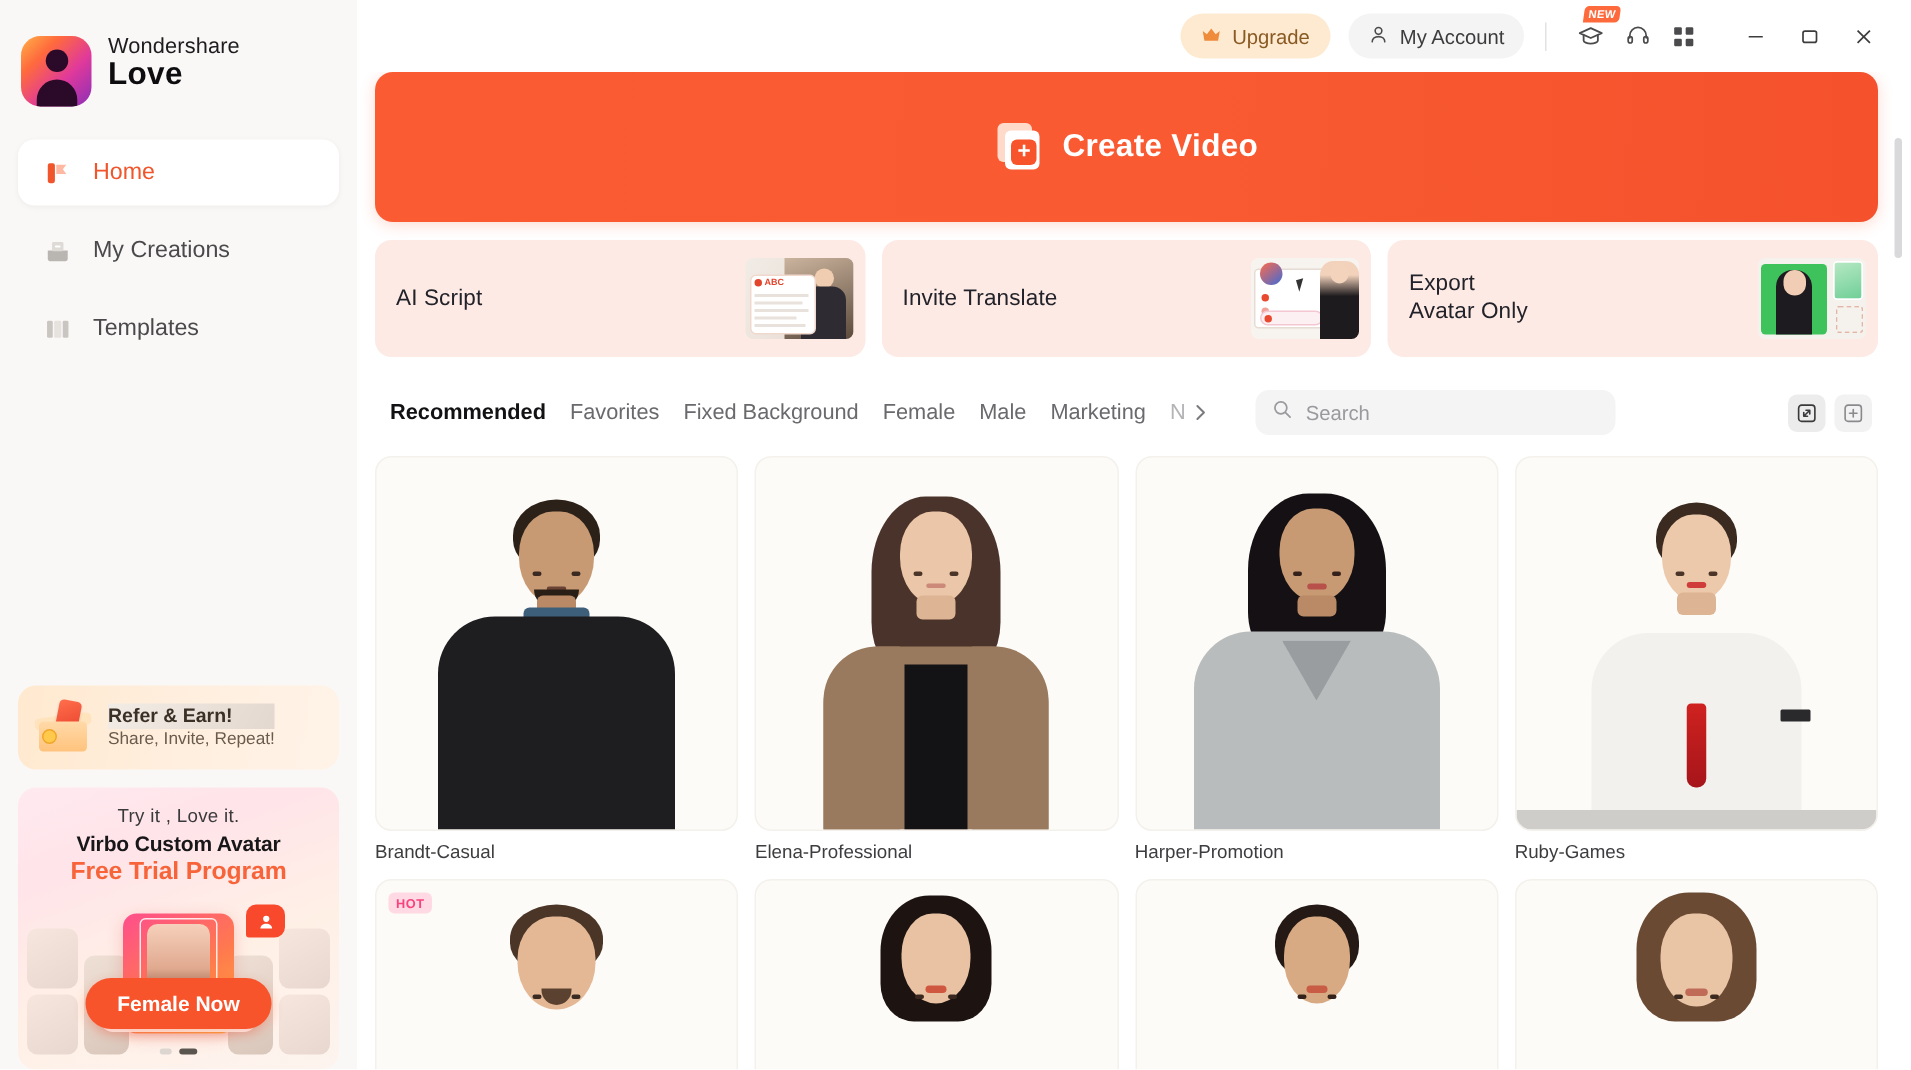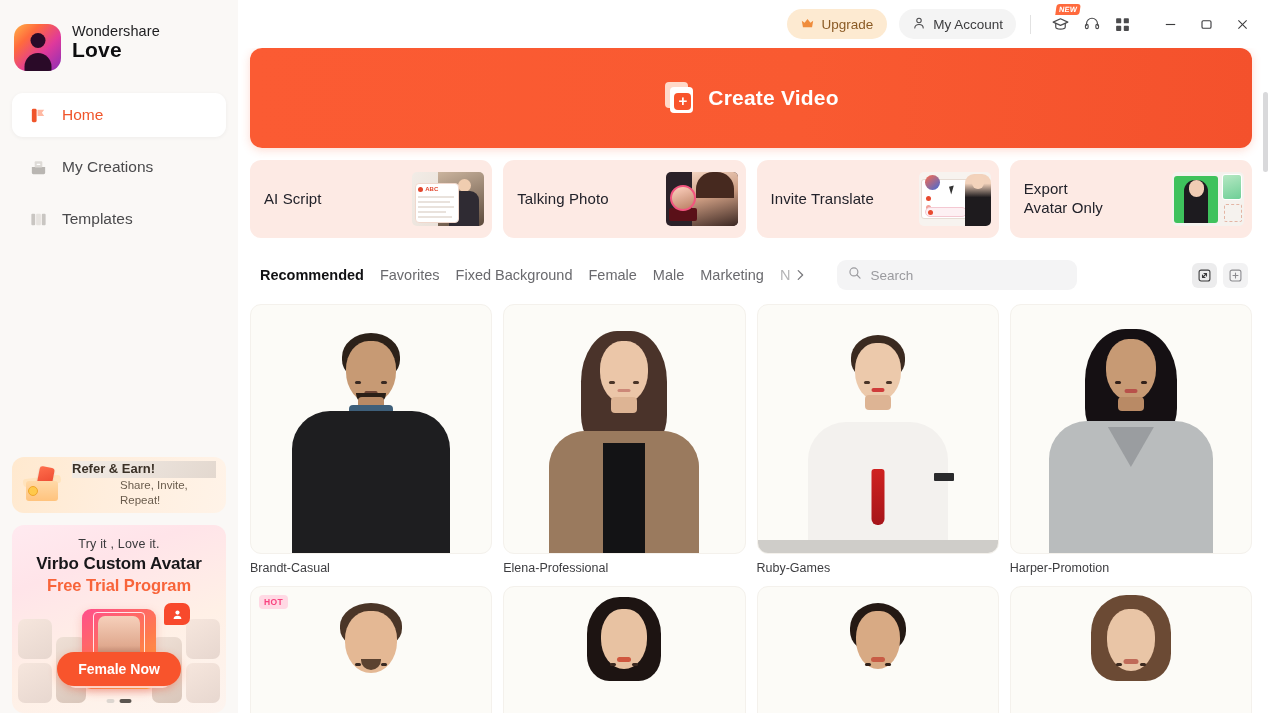--- a/index.html
+++ b/index.html
@@ -73,29 +73,29 @@
   .gift .card {
     position:absolute; left:16px; bottom:14px; width:15px; height:22px;
     background:linear-gradient(150deg,#ff6f4d,#e8402a); border-radius:3px;
     transform:rotate(11deg); box-shadow:0 1px 2px rgba(0,0,0,.15);
   }
   .gift .coin {
     position:absolute; left:6px; bottom:7px; width:10px; height:10px;
     border-radius:50%; background:#ffc94b; border:1.5px solid #f0a62b;
   }
   .refer-txt .t1 { font-size:13px; font-weight:bold; color:#3a3026; line-height:1.3; }
-  .refer-txt .t2 { font-size:11.5px; color:#6a5c4d; line-height:1.35;margin-left:48px; }
+  .refer-txt .t2 { font-size:11.5px; color:#6a5c4d; line-height:1.35; }
 
   .promo-trial {
     margin:0 12px 0 12px; height:188px; border-radius:12px;
     background:linear-gradient(160deg,#ffeaf0 0%,#ffe4e9 25%,#fff0e6 60%,#fdf4ef 100%);
     position:relative; overflow:hidden; cursor:pointer;
   }
   .trial-h1 { text-align:center; font-size:12.5px; color:#3a3a3c; margin-top:12px; letter-spacing:.2px;}
-  .trial-h2 { text-align:center; font-size:17px; font-weight:bold; color:#17171a; margin-top:3px; letter-spacing:-.1px;}
+  .trial-h2 { text-align:center; font-size:14px; font-weight:bold; color:#17171a; margin-top:3px; letter-spacing:-.1px;}
   .trial-h3 { text-align:center; font-size:16.5px; font-weight:bold; color:#f8643a; margin-top:2px; letter-spacing:-.1px;}
   .trial-art { position:absolute; left:0; right:0; top:78px; bottom:0; }
   .tile {
     position:absolute; border-radius:7px;
     background:linear-gradient(150deg,#f6e6dd,#e7d7cf);
   }
   .hero-card {
     position:absolute; left:50%; top:6px; transform:translateX(-50%);
     width:74px; height:80px; border-radius:9px;
     background:linear-gradient(145deg,#ff4e8d 0%,#ff7a4d 55%,#ffa93d 100%);
@@ -490,29 +490,20 @@
             <div class="note"></div>
             <div class="abc"><span class="c"></span>ABC</div>
             <div class="ln" style="top:24px; width:36px;"></div>
             <div class="ln" style="top:29px; width:32px;"></div>
             <div class="ln" style="top:34px; width:36px;"></div>
             <div class="ln" style="top:39px; width:28px;"></div>
             <div class="ln" style="top:44px; width:34px;"></div>
           </div>
         </div>
 
-        <div class="feature-card">
-          <div class="feature-label">Talking Photo</div>
-          <div class="thumb t2b">
-            <div class="big"></div>
-              <div class="bighair"></div>
-              <div class="chip"></div>
-              <div class="small"></div>
-          </div>
-        </div>
 
         <div class="feature-card">
           <div class="feature-label">Invite Translate</div>
           <div class="thumb t3">
             <div class="screen"></div>
             <div class="dotr" style="left:7px; top:24px;"></div>
             <div class="dotr" style="left:7px; top:33px; background:#f2a199;"></div>
             <div class="pill"></div>
             <div class="dotr" style="left:9px; bottom:11px; background:#e8492f;"></div>
             <div class="globe"></div>
@@ -605,20 +596,36 @@
               <div class="eye" style="left:calc(50% - 15px); background:#4a3528;"></div>
               <div class="eye" style="left:calc(50% + 9px); background:#4a3528;"></div>
               <div class="mouth" style="top:84px; background:#cc8878;"></div>
               <div class="neck" style="top:92px; height:16px; background:#ddb494;"></div>
               <div class="torso" style="width:150px; height:122px; background:#9a7a5e;"></div>
               <div style="position:absolute; left:50%; transform:translateX(-50%); bottom:0; width:42px; height:110px; background:#131315;"></div>
               <div style="position:absolute; left:50%; transform:translateX(-50%); bottom:0; width:150px; height:122px; background:linear-gradient(90deg,#9a7a5e 0 34%,transparent 34% 66%,#9a7a5e 66%); border-radius:36px 36px 0 0;"></div>
             </div>
           </div>
           <div class="av-name">Elena-Professional</div>
+        </div>
+
+        <div>
+          <div class="av-card">
+            <div class="fig">
+              <div class="hair" style="top:24px; width:92px; height:116px; background:#151013; border-radius:44% 44% 32% 32%;"></div>
+              <div class="face" style="top:34px; width:50px; height:62px; background:#c79a74;"></div>
+              <div class="eye" style="left:calc(50% - 16px); background:#33211a;"></div>
+              <div class="eye" style="left:calc(50% + 10px); background:#33211a;"></div>
+              <div class="mouth" style="top:84px; background:#b8514a; height:4px;"></div>
+              <div class="neck" style="top:92px; height:14px; background:#b98a65;"></div>
+              <div class="torso" style="width:164px; height:132px; background:#b9bcbd;"></div>
+              <div style="position:absolute; left:50%; transform:translateX(-50%); bottom:86px; width:46px; height:40px; background:#9a9da0; clip-path:polygon(0 0,100% 0,50% 100%);"></div>
+            </div>
+          </div>
+          <div class="av-name">Harper-Promotion</div>
         </div>
 
         <div>
           <div class="av-card">
             <div class="fig">
               <div class="hair" style="top:30px; width:54px; height:46px; background:#3b2a20;"></div>
               <div class="face" style="top:38px; width:46px; height:58px; background:#ecc9ab;"></div>
               <div class="eye" style="left:calc(50% - 14px); background:#4a3528;"></div>
               <div class="eye" style="left:calc(50% + 8px); background:#4a3528;"></div>
               <div class="mouth" style="top:83px; background:#cf3c3a; height:4px;"></div>
@@ -627,36 +634,20 @@
               <div class="tie" style="bottom:28px;"></div>
               <div style="position:absolute; right:44px; bottom:72px; width:20px; height:8px; background:#2a2a2c; border-radius:1px;"></div>
               <div class="desk"></div>
             </div>
           </div>
           <div class="av-name">Ruby-Games</div>
         </div>
 
         <div>
           <div class="av-card">
-            <div class="fig">
-              <div class="hair" style="top:24px; width:92px; height:116px; background:#151013; border-radius:44% 44% 32% 32%;"></div>
-              <div class="face" style="top:34px; width:50px; height:62px; background:#c79a74;"></div>
-              <div class="eye" style="left:calc(50% - 16px); background:#33211a;"></div>
-              <div class="eye" style="left:calc(50% + 10px); background:#33211a;"></div>
-              <div class="mouth" style="top:84px; background:#b8514a; height:4px;"></div>
-              <div class="neck" style="top:92px; height:14px; background:#b98a65;"></div>
-              <div class="torso" style="width:164px; height:132px; background:#b9bcbd;"></div>
-              <div style="position:absolute; left:50%; transform:translateX(-50%); bottom:86px; width:46px; height:40px; background:#9a9da0; clip-path:polygon(0 0,100% 0,50% 100%);"></div>
-            </div>
-          </div>
-          <div class="av-name">Harper-Promotion</div>
-        </div>
-
-        <div>
-          <div class="av-card">
             <div class="hot-badge">HOT</div>
             <div class="fig">
               <div class="hair" style="top:16px; width:62px; height:46px; background:#4a3527;"></div>
               <div class="face" style="top:24px; width:52px; height:62px; background:#e4b894;"></div>
               <div class="eye" style="left:calc(50% - 16px);"></div>
               <div class="eye" style="left:calc(50% + 10px);"></div>
               <div style="position:absolute; left:50%; transform:translateX(-50%); top:72px; width:20px; height:11px; background:#5b4230; border-radius:0 0 10px 10px;"></div>
 
             </div>
           </div>

